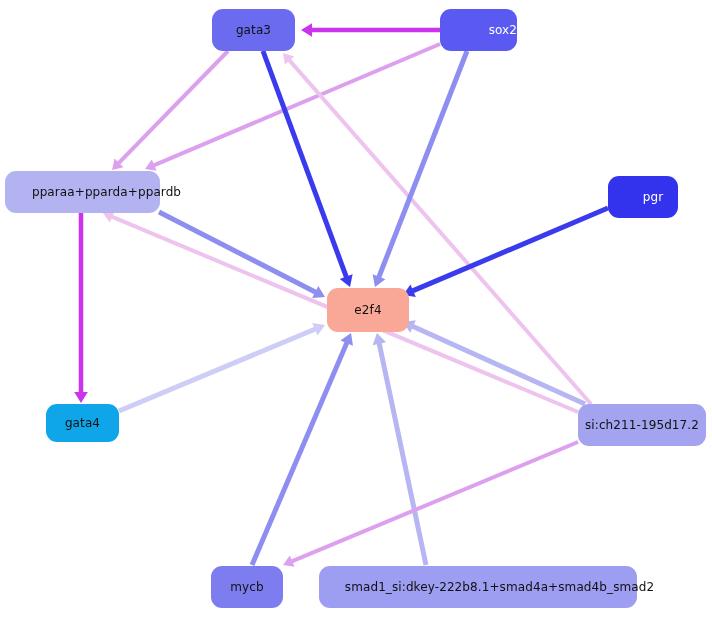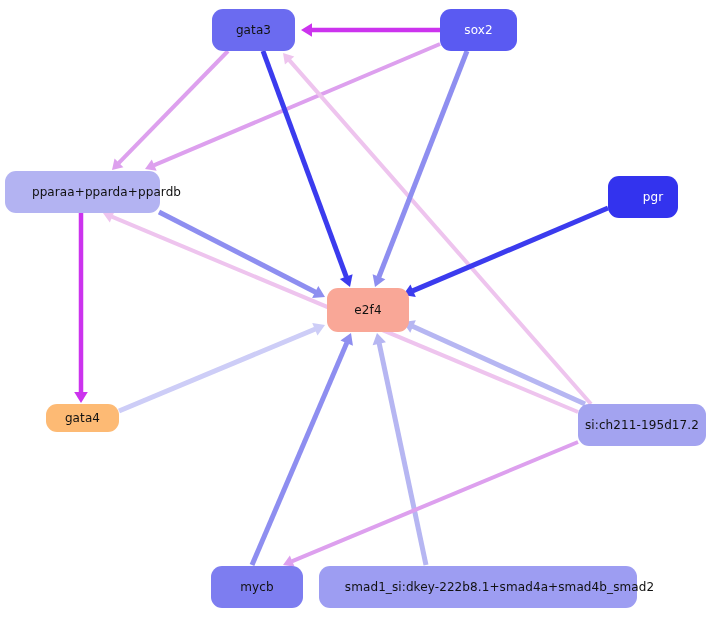--- a/index.html
+++ b/index.html
@@ -106,38 +106,38 @@
       </g>
       <g>
         <line x1="578" y1="442" x2="291.7683511299262" y2="561.3440434271834" stroke="#dda0ee" stroke-width="4" stroke-linecap="butt"></line>
         <polygon points="283,565 289.84385058397885,555.4291218175043 294.61583600533953,566.8741275028816" fill="#dda0ee"></polygon>
       </g>
     </svg>
   <div id="node-layer">
       <div class="node" style="left: 212px; top: 9px; width: 83px; height: 42px; background: rgb(107, 107, 240); color: rgb(17, 17, 17);">
         <span>gata3</span>
       </div>
-      <div class="node" style="left: 440px; top: 9px; width: 77px; height: 42px; background: rgb(90, 90, 242); color: rgb(255, 255, 255);">
+      <div class="node" style="left: 440px; top: 9px; width: 77px; height: 42px; background: rgb(90, 90, 242); color: rgb(255, 255, 255); justify-content: flex-end;">
         <span>sox2</span>
       </div>
       <div class="node" style="left: 5px; top: 171px; width: 155px; height: 42px; background: rgb(179, 179, 242); color: rgb(17, 17, 17); padding-left: 48px;">
         <span>pparaa+pparda+ppardb</span>
       </div>
       <div class="node" style="left: 608px; top: 176px; width: 70px; height: 42px; background: rgb(51, 51, 238); color: rgb(255, 255, 255); padding-left: 20px;">
         <span>pgr</span>
       </div>
       <div class="node" style="left: 327px; top: 288px; width: 82px; height: 44px; background: rgb(249, 167, 151); color: rgb(17, 17, 17);">
         <span>e2f4</span>
       </div>
-      <div class="node" style="left: 46px; top: 404px; width: 73px; height: 28px; background: #fdba74; color: rgb(17, 17, 17);">
+      <div class="node" style="left: 46px; top: 404px; width: 73px; height: 38px; background: #0ea5e9; color: rgb(17, 17, 17);">
         <span>gata4</span>
       </div>
       <div class="node" style="left: 578px; top: 404px; width: 128px; height: 42px; background: rgb(163, 163, 240); color: rgb(17, 17, 17);">
         <span>si:ch211-195d17.2</span>
       </div>
-      <div class="node" style="left: 211px; top: 566px; width: 92px; height: 42px; background: rgb(125, 125, 240); color: rgb(17, 17, 17);">
+      <div class="node" style="left: 211px; top: 566px; width: 72px; height: 42px; background: rgb(125, 125, 240); color: rgb(17, 17, 17);">
         <span>mycb</span>
       </div>
       <div class="node" style="left: 319px; top: 566px; width: 318px; height: 42px; background: rgb(157, 157, 242); color: rgb(17, 17, 17); padding-left: 43px;">
         <span>smad1_si:dkey-222b8.1+smad4a+smad4b_smad2</span>
       </div>
     </div>
 </div>
 
 </body></html>

